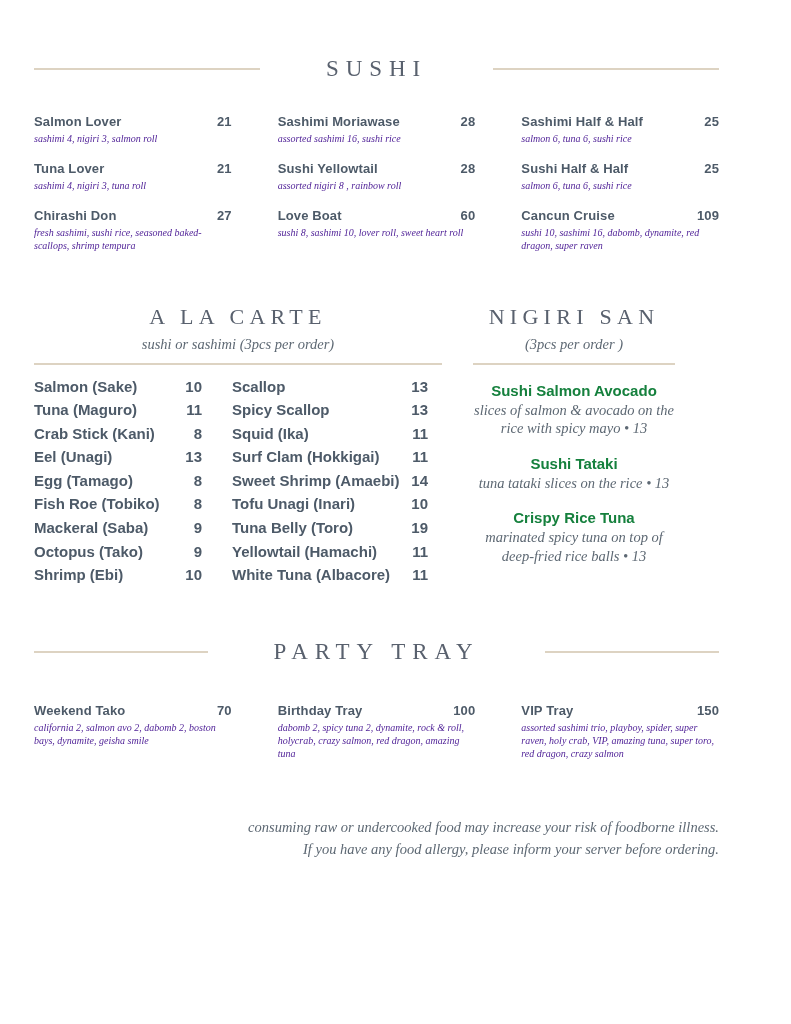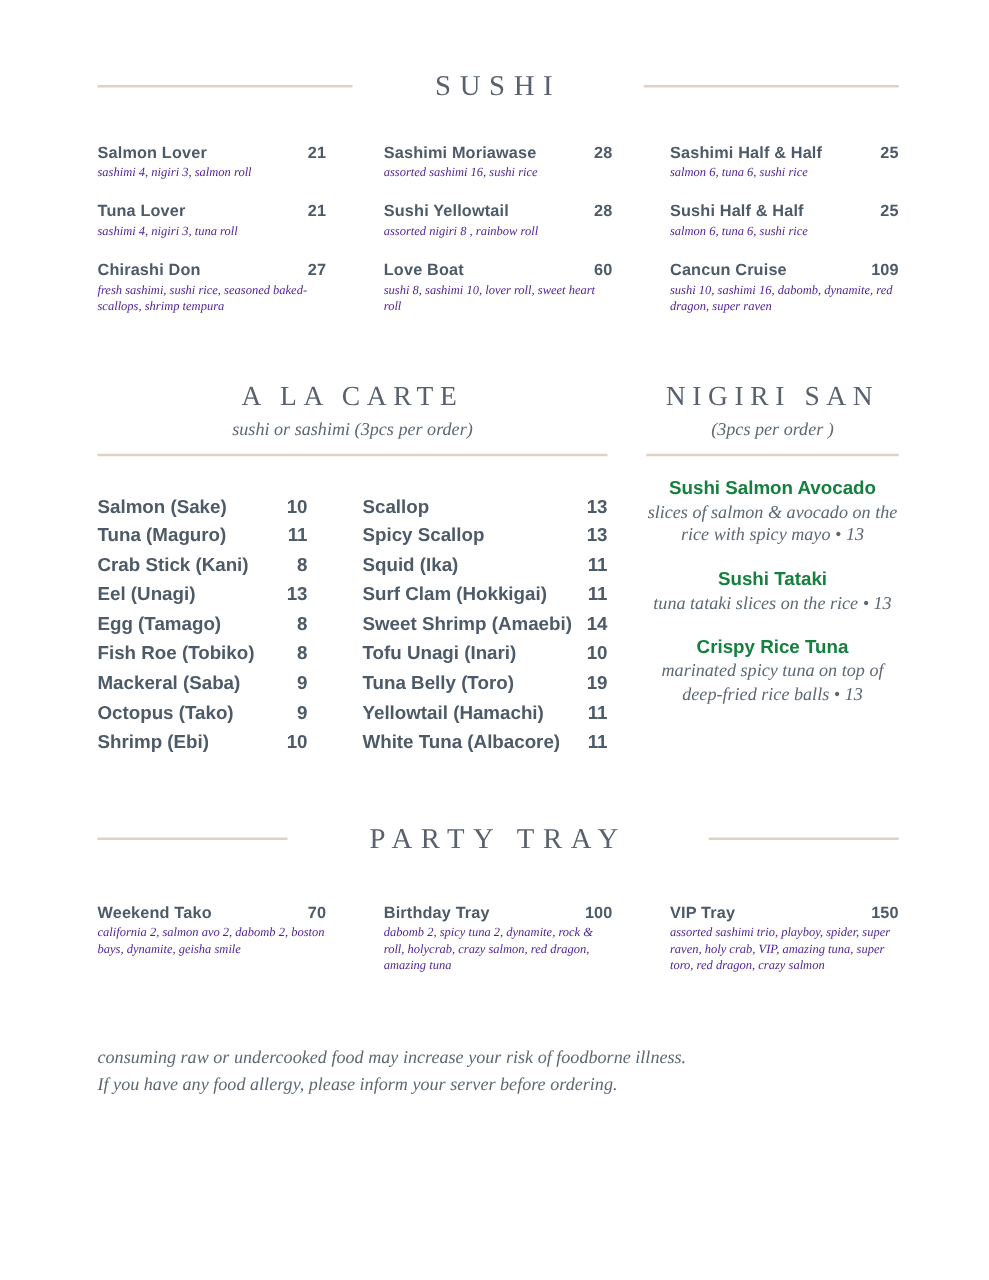--- a/index.html
+++ b/index.html
@@ -2,21 +2,21 @@
 <html><head>
 <meta charset="utf-8">
 <style>
   * { margin: 0; padding: 0; box-sizing: border-box; }
   html, body { background: #ffffff; }
   .page {
     width: 791px;
     height: 1024px;
     margin: 0 auto;
     background: #ffffff;
-    padding: 56px 72px 0 78px;
+    padding: 56px 72px 0 34px;
     font-family: "Liberation Sans", sans-serif;
     overflow: hidden;
   }
 
   
   .rule-header { display: flex; align-items: center; }
   .rule-header .rule { flex: 1; height: 1.5px; background: #ddd3c2; }
   .section-title {
     font-family: "Liberation Serif", serif;
     font-weight: 400;
@@ -76,22 +76,22 @@
     font-style: italic;
     font-size: 14.5px;
     color: #5d6873;
     margin-top: 6px;
   }
   .rule-full { height: 1.5px; background: #ddd3c2; margin-top: 10px; }
 
   .plist-grid {
     display: grid;
     grid-template-columns: 168px 196px;
-    column-gap: 44px;
-    margin-top: 29px;
+    column-gap: 30px;
+    margin-top: 10px;
   }
   .plist-row {
     display: flex;
     justify-content: space-between;
     align-items: baseline;
     font-weight: bold;
     font-size: 15px;
     color: #4d5a68;
     line-height: 23.6px;
     white-space: nowrap;
@@ -109,21 +109,21 @@
     margin-top: 2px;
   }
 
   
   .party-section { margin-top: 52px; }
   .party-section .items-grid { margin-top: 38px; }
 
   
   .footer {
     margin-top: 56px;
-    text-align: left;
+    text-align: right;
     font-family: "Liberation Serif", serif;
     font-style: italic;
     font-size: 14.5px;
     color: #5d6873;
     line-height: 1.55;
   }
 </style>
 </head>
 <body>
 

